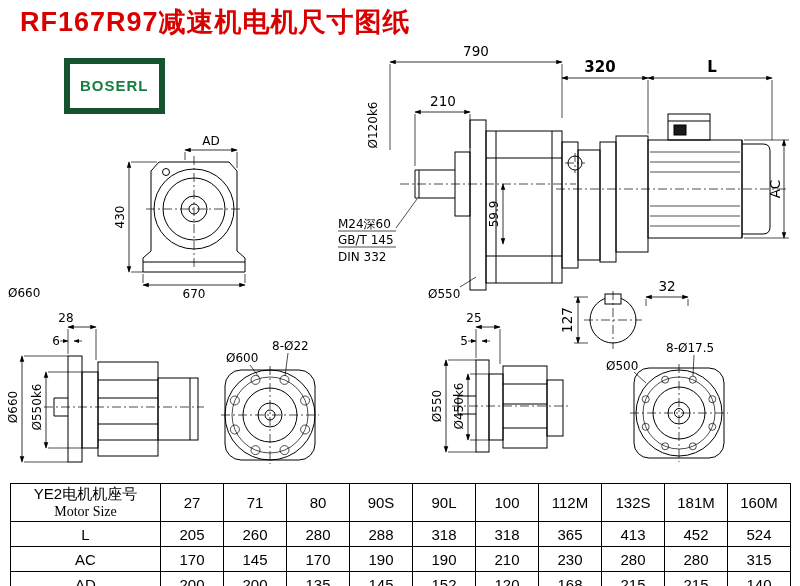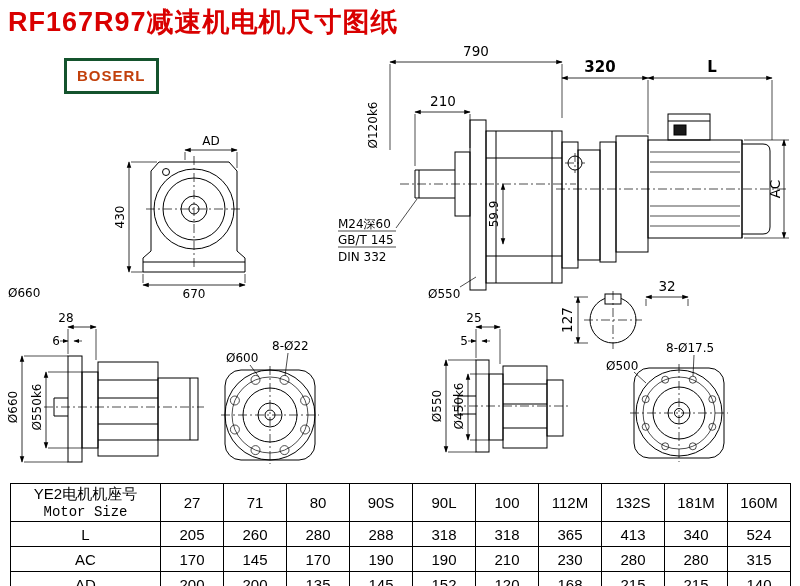--- a/index.html
+++ b/index.html
@@ -1,35 +1,35 @@
 <!DOCTYPE html>
 <html><head>
 <meta charset="utf-8">
 <style>
   *{margin:0;padding:0;box-sizing:border-box}
   html,body{width:800px;height:586px;background:#fff}
   body{font-family:"Liberation Sans",sans-serif;color:#000}
   .sheet{position:relative;width:800px;height:586px;background:#fff;overflow:hidden}
-  .title{position:absolute;left:8px;top:4px;font-size:27px;font-weight:bold;color:#d90000;letter-spacing:1px;white-space:nowrap}
-  .brand{position:absolute;left:64px;top:58px;border:3px solid #14532d;color:#c2410c;font-weight:bold;font-size:15px;line-height:20px;padding:5px 10px;letter-spacing:1px;background:#fff}
+  .title{position:absolute;left:20px;top:4px;font-size:27px;font-weight:bold;color:#d90000;letter-spacing:1px;white-space:nowrap}
+  .brand{position:absolute;left:64px;top:58px;border:6px solid #14532d;color:#15803d;font-weight:bold;font-size:15px;line-height:20px;padding:12px 10px;letter-spacing:1px;background:#fff}
   svg.draw{position:absolute;left:0;top:0}
   svg text{font-family:"DejaVu Sans",sans-serif;font-size:12px;fill:#000;text-anchor:middle}
   svg text.lg{font-size:13.5px}
   svg text.b{font-size:15px;font-weight:bold}
   svg text.st{text-anchor:start}
   .ln{stroke:#000;fill:none;stroke-width:1}
   .fl{stroke:#000;fill:#fff;stroke-width:1}
   .tn{stroke:#000;stroke-width:0.7;fill:none}
   .cl{stroke:#000;stroke-width:0.7;stroke-dasharray:9 3 2 3;fill:none}
   .dm{stroke:#000;stroke-width:0.8;fill:none}
   table.spec{position:absolute;left:10px;top:483px;width:780px;border-collapse:collapse;table-layout:fixed;background:#fff}
   table.spec td{border:1px solid #000;font-size:15px;text-align:center;padding:0;height:25px}
   table.spec tr.hrow td{height:38px}
   td.hcell{text-align:left;padding-left:6px;line-height:18px}
-  .mono{font-family:Liberation Mono, monospace;font-size:14px}
+  .mono{font-family:Liberation Serif, serif;font-size:14px}
 </style>
 </head>
 <body>
 
 <div class="sheet">
 
   <div class="title">RF167R97减速机电机尺寸图纸</div>
   <div class="brand">BOSERL</div>
 
   <svg class="draw" width="800" height="470" viewBox="0 0 800 470">
@@ -287,21 +287,21 @@
       <tr>
         <td>L</td>
         <td>205</td>
         <td>260</td>
         <td>280</td>
         <td>288</td>
         <td>318</td>
         <td>318</td>
         <td>365</td>
         <td>413</td>
-        <td>340</td>
+        <td>452</td>
         <td>524</td>
       </tr>
       <tr>
         <td>AC</td>
         <td>170</td>
         <td>145</td>
         <td>170</td>
         <td>190</td>
         <td>190</td>
         <td>210</td>

